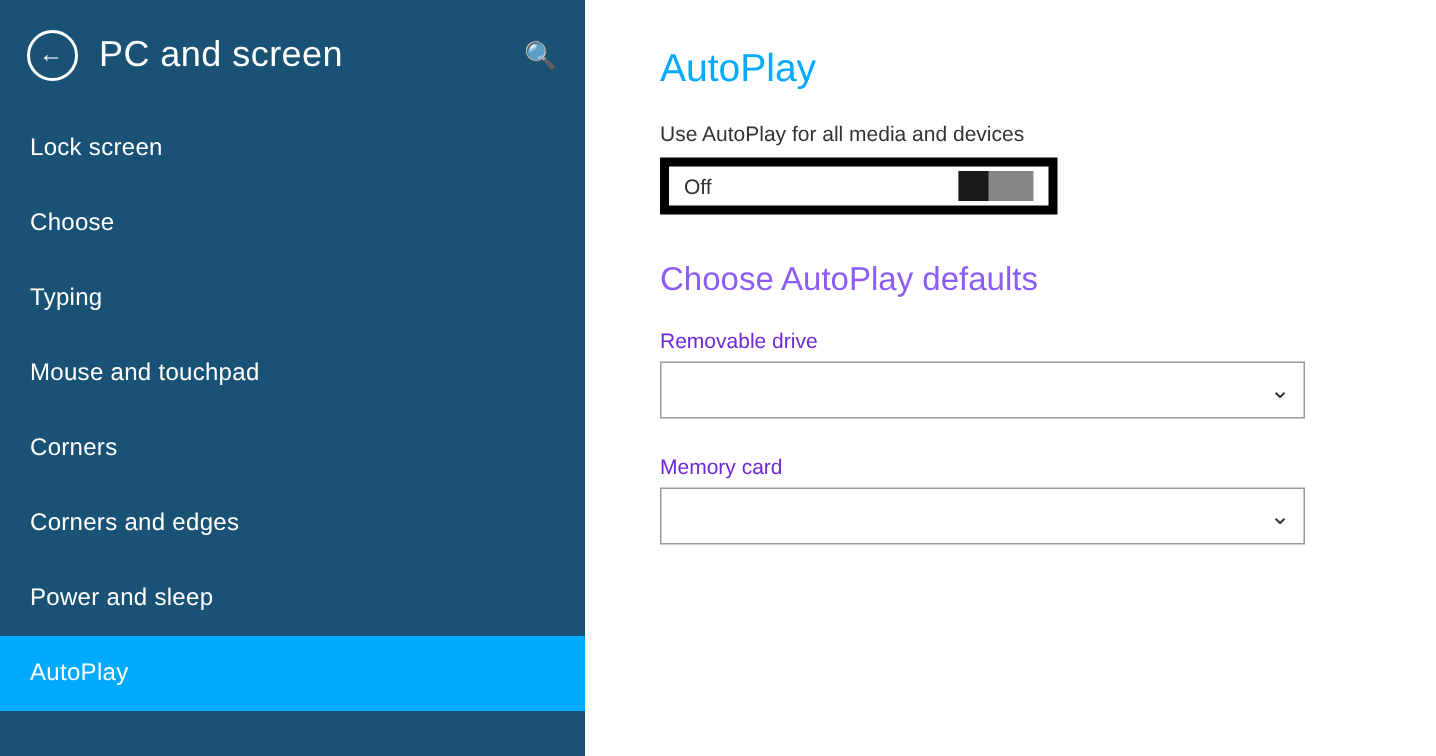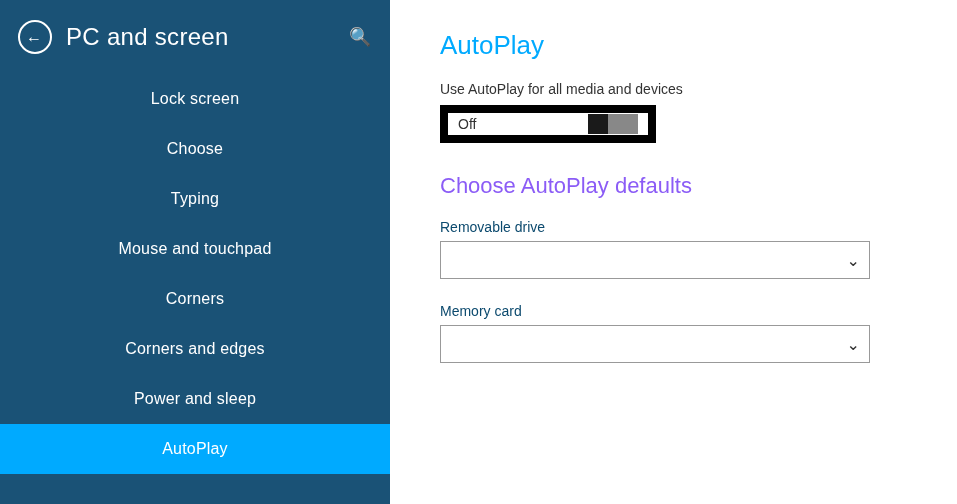--- a/index.html
+++ b/index.html
@@ -75,21 +75,20 @@
       flex: 1;
     }
 
     .nav-item {
       padding: 16px 20px;
       font-size: 16px;
       font-weight: 400;
       color: white;
       cursor: pointer;
       letter-spacing: 0.2px;
-      text-align: center;
     }
 
     .nav-item.active {
       background-color: #00aaff;
       color: white;
     }
 
     
     .main-content {
       flex: 1;
@@ -107,22 +106,22 @@
 
     .toggle-label {
       font-size: 14px;
       color: #333;
       margin-bottom: 8px;
     }
 
     .toggle-container {
       display: flex;
       align-items: center;
-      border: 8px solid #000000;
-      width: 216px;
+      border: 6px solid #000000;
+      width: 265px;
       height: 38px;
       position: relative;
       margin-bottom: 30px;
     }
 
     .toggle-off-text {
       font-size: 14px;
       color: #333;
       padding-left: 10px;
       width: 120px;
@@ -156,21 +155,21 @@
 
     .choose-title {
       font-size: 22px;
       font-weight: 300;
       color: #8b5cf6;
       margin-bottom: 20px;
     }
 
     .dropdown-label {
       font-size: 14px;
-      color: #0c4a6e;
+      color: #6d28d9;
       margin-bottom: 6px;
     }
 
     .dropdown-wrapper {
       position: relative;
       max-width: 430px;
       margin-bottom: 24px;
     }
 
     .dropdown-wrapper select {

